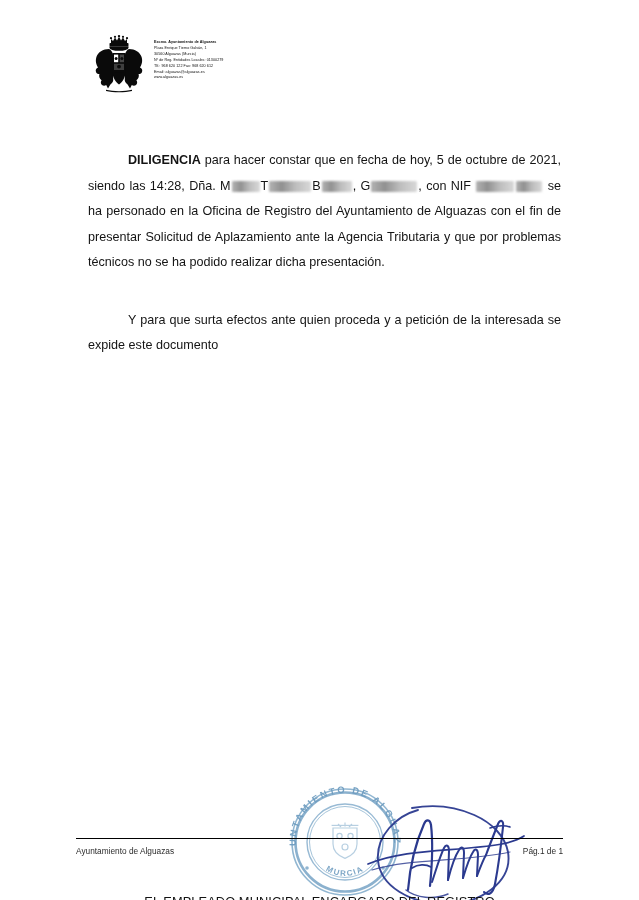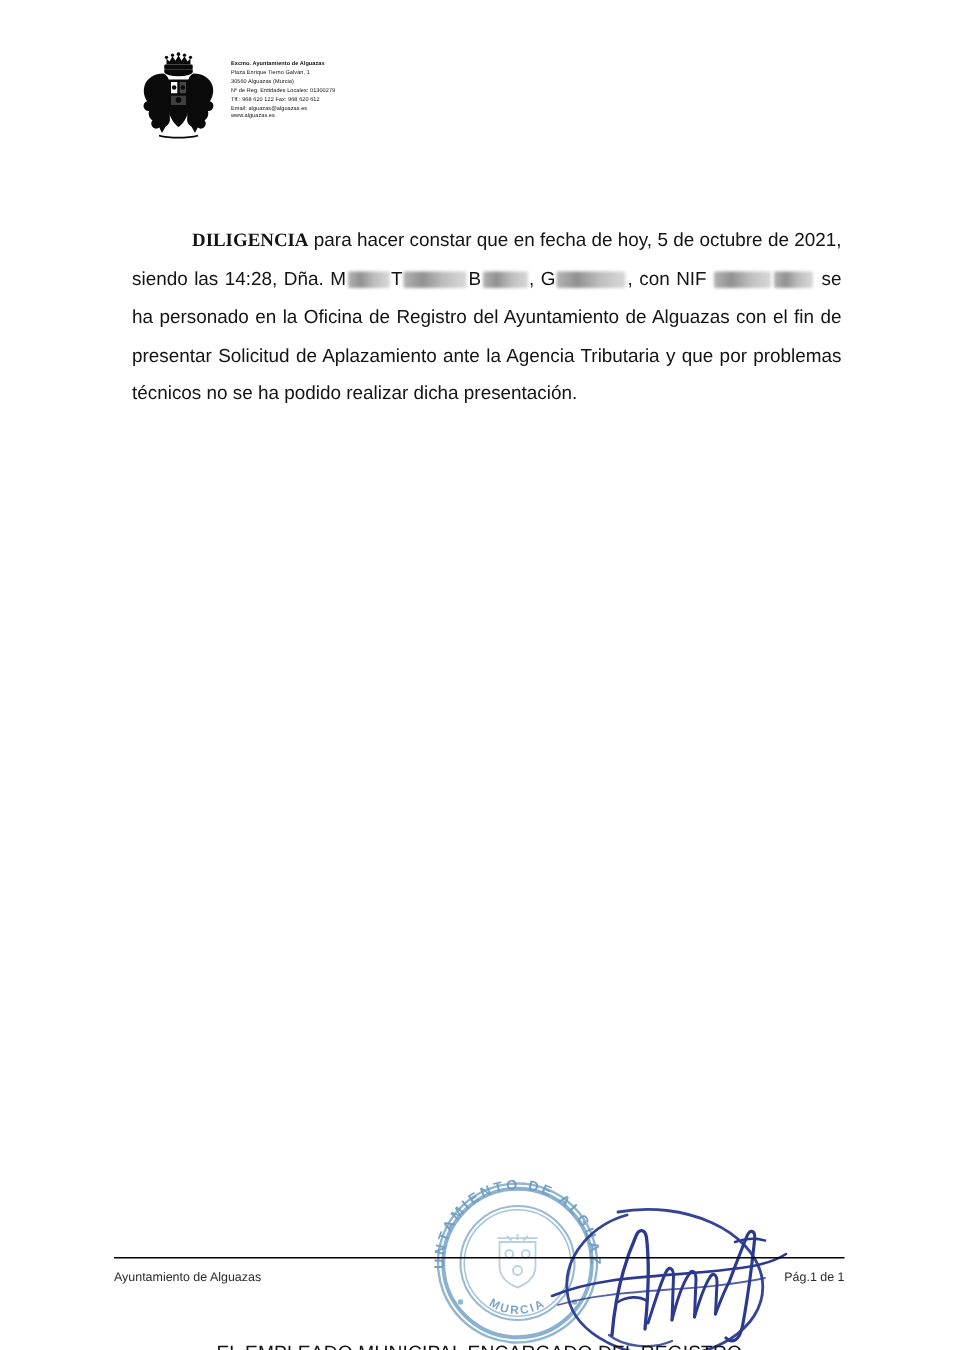--- a/index.html
+++ b/index.html
@@ -58,21 +58,21 @@
     margin: 0 0 8px 0;
     font-size: 12.6px;
     line-height: 25.5px;
     text-align: justify;
     text-indent: 40px;
     color: #141414;
   }
   p.para.para-second {
     margin-top: 32px;
   }
-  .bold { font-weight: bold; font-family: Liberation Serif, serif; }
+  .bold { font-weight: bold; }
 
   
   .redact {
     display: inline-block;
     vertical-align: -2px;
     height: 11px;
     border-radius: 1px;
     background: linear-gradient(to right,
         rgba(150,150,150,0.72) 0%,
         rgba(120,120,120,0.82) 30%,
@@ -199,20 +199,21 @@
       <span class="lh-line">www.alguazas.es</span>
     </div>
   </div>
 
   <div class="body-block">
 
     <p class="para">
       <span class="bold">DILIGENCIA</span><span> para hacer constar que en fecha de hoy, 5 de octubre de 2021, siendo las 14:28, Dña. M</span><span class="redact" style="width:28px"></span><span>T</span><span class="redact" style="width:42px"></span><span>B</span><span class="redact" style="width:30px"></span><span>, </span><span>G</span><span class="redact" style="width:46px"></span><span>, con NIF </span><span class="redact" style="width:38px"></span><span class="redact" style="width:26px"></span><span> se ha personado en la Oficina de Registro del Ayuntamiento de Alguazas con el fin de presentar Solicitud de Aplazamiento ante la Agencia Tributaria y que por problemas técnicos no se ha podido realizar dicha presentación.</span>
     </p>
 
+    <p class="para para-second">Y para que surta efectos ante quien proceda y a petición de la interesada se expide este documento</p>
   </div>
 
   <div class="sign-area">
 
     <div class="stamp">
       <svg viewBox="0 0 124 124" width="124" height="124" aria-hidden="true">
         <defs>
           <path id="ringTop" d="M 62 62 m -49 0 a 49 49 0 1 1 98 0" fill="none"></path>
           <path id="ringBot" d="M 62 62 m -34 0 a 34 34 0 1 0 68 0" fill="none"></path>
         </defs>

